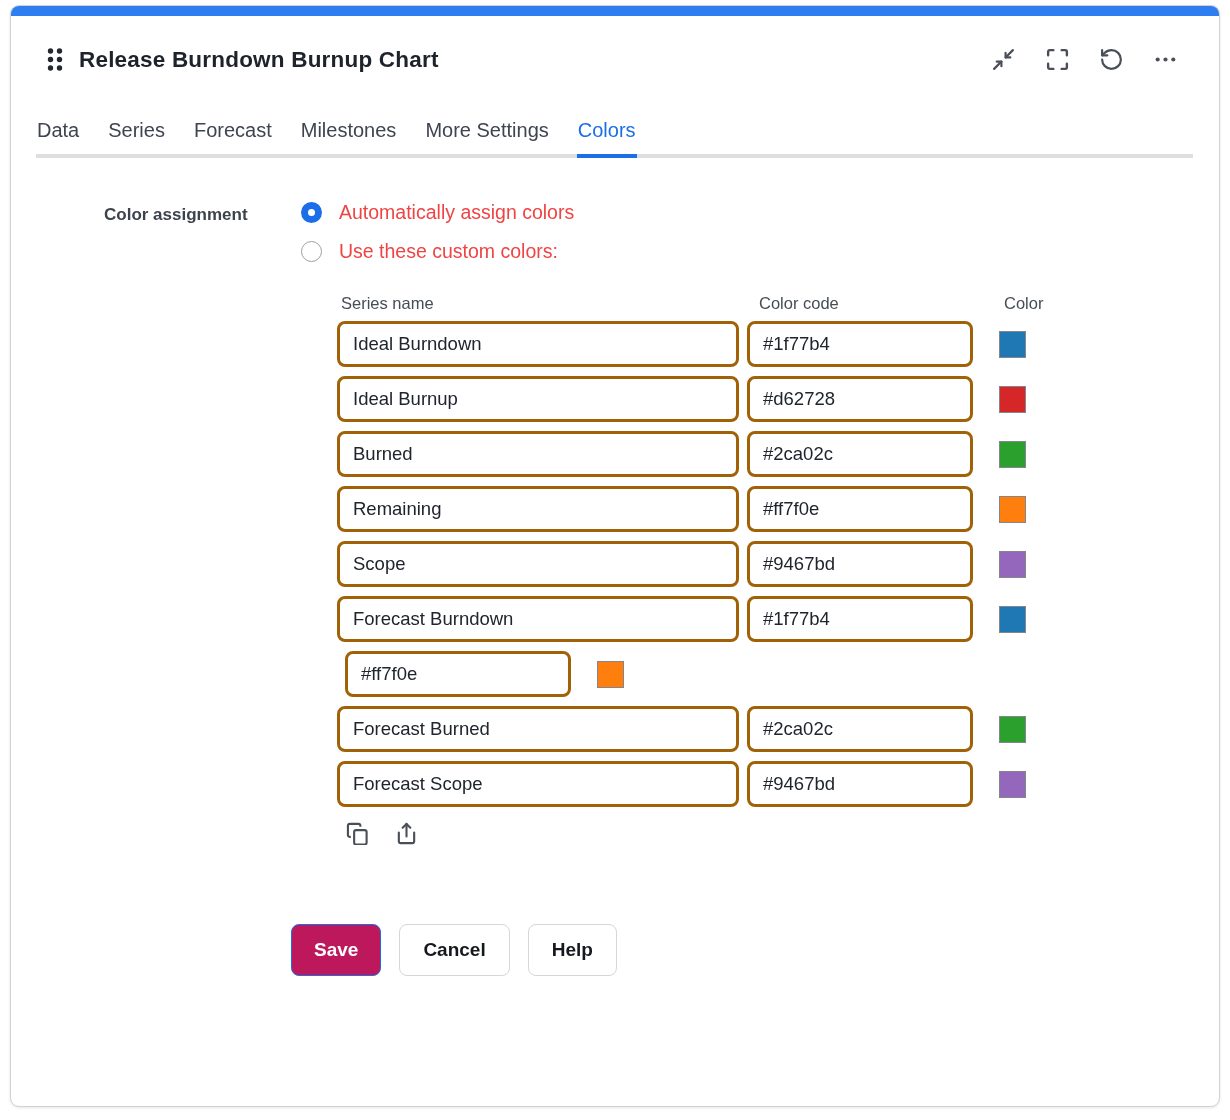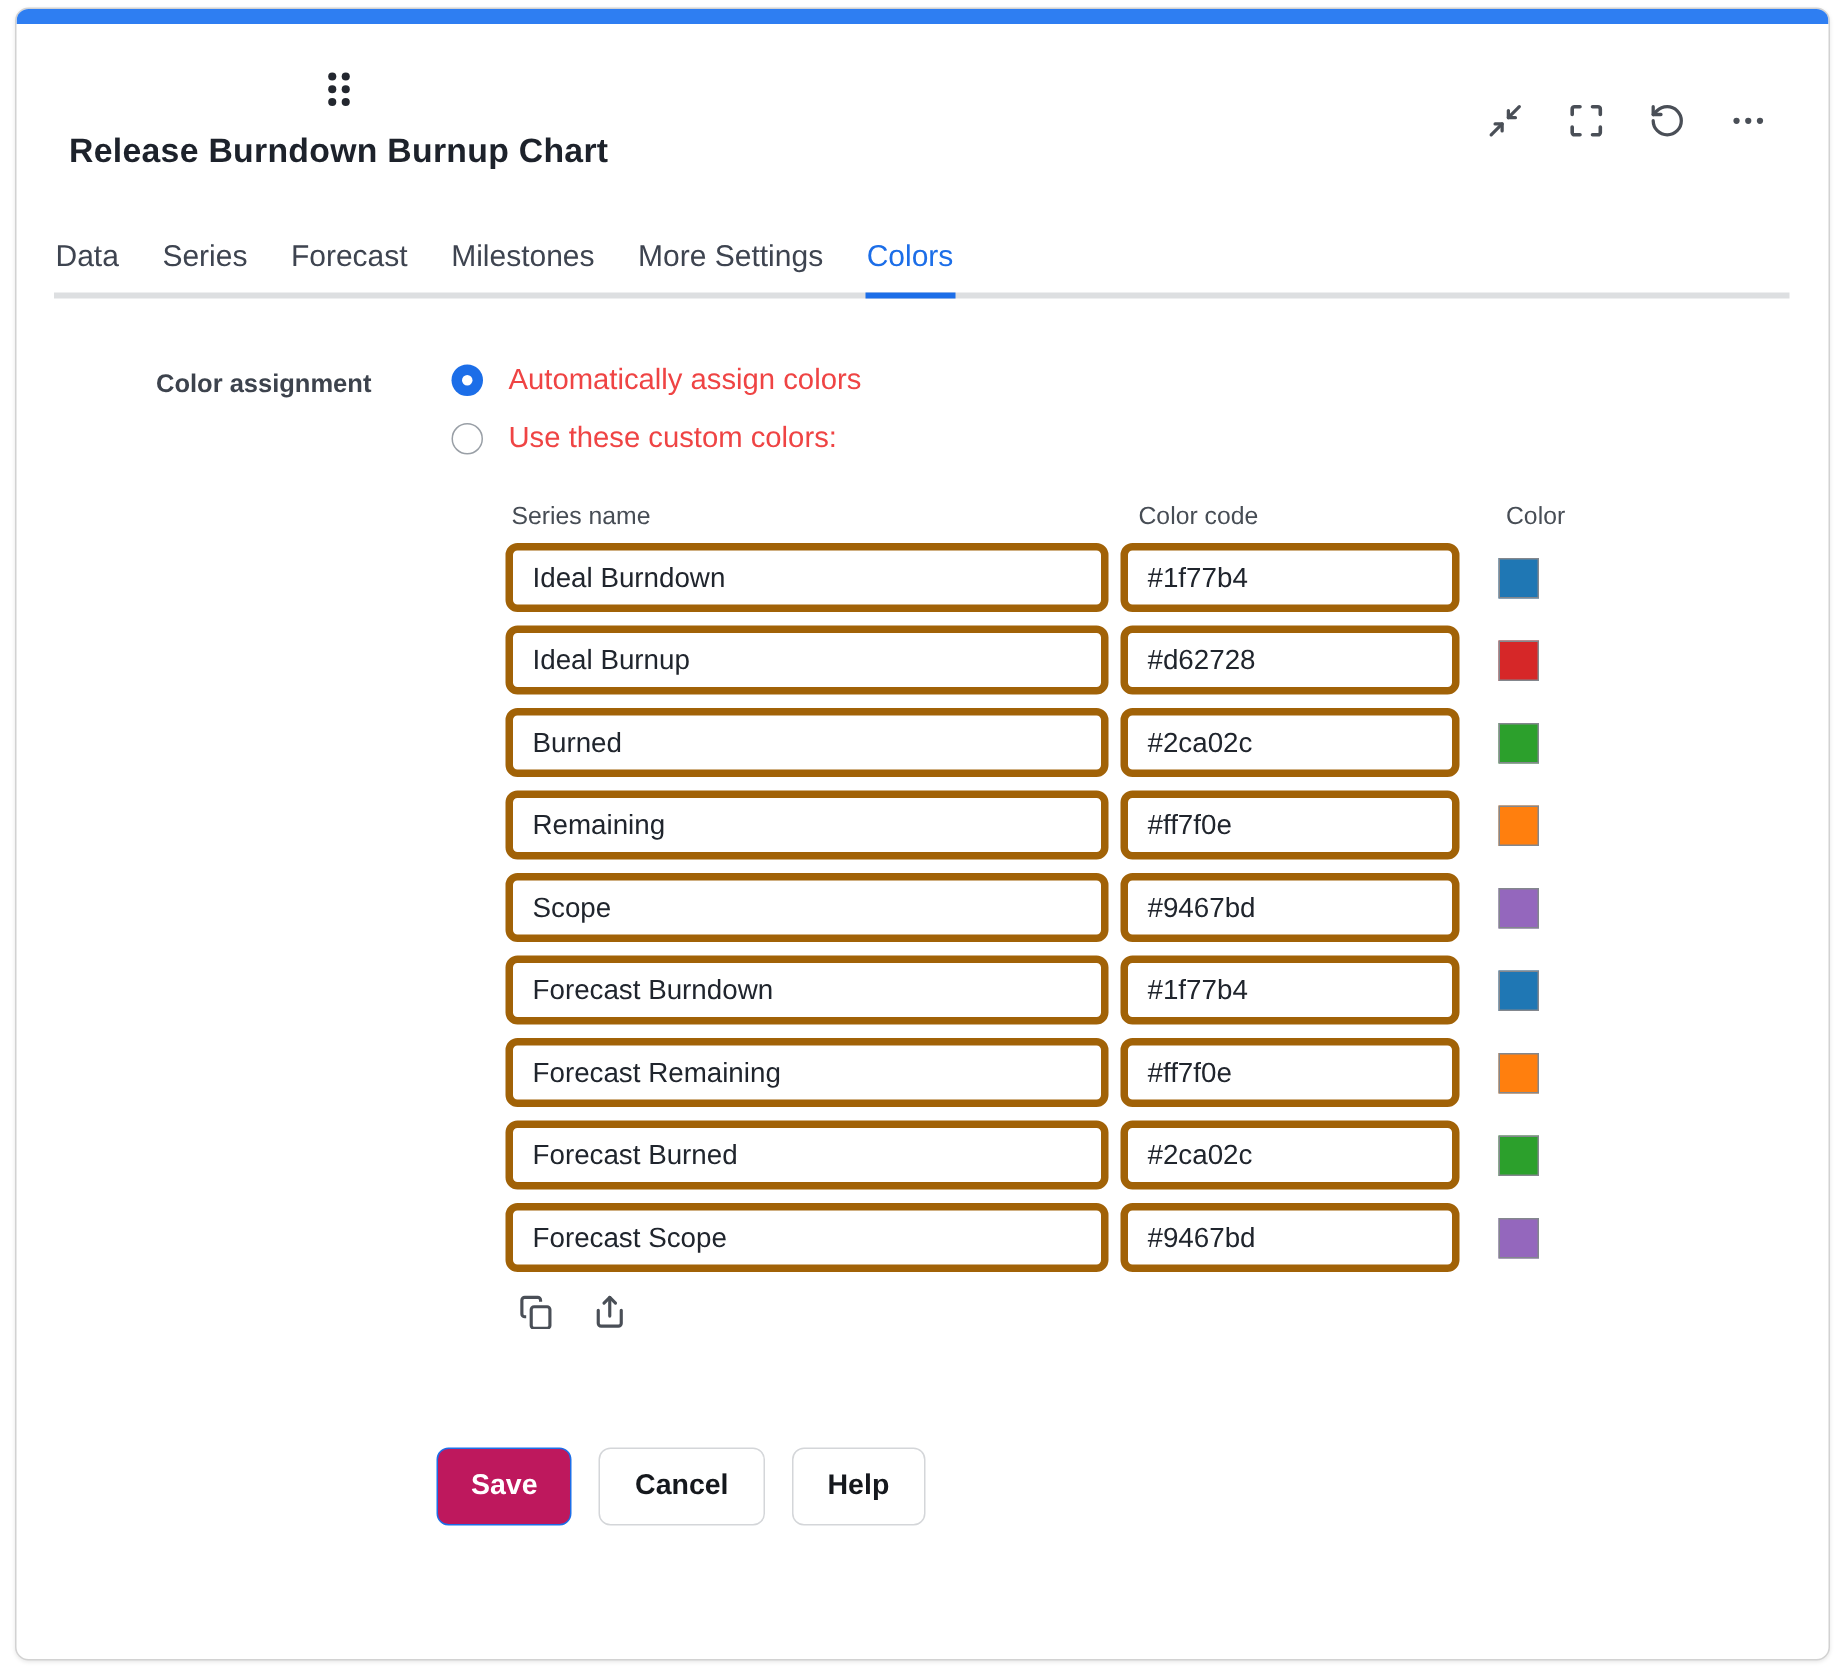--- a/index.html
+++ b/index.html
@@ -5,21 +5,21 @@
   * { margin:0; padding:0; box-sizing:border-box; }
   html,body { width:1230px; height:1120px; background:#ffffff;
     font-family:"Liberation Sans", sans-serif; }
   .card { position:relative; width:1210px; height:1102px; margin:5px 0 0 10px;
     background:#fff; border:1px solid #d2d2d2; border-radius:9px;
     box-shadow:0 1px 3px rgba(0,0,0,.10); overflow:hidden; }
   .topbar { height:10px; background:#2e7ef2; }
 
   .header { display:flex; justify-content:space-between; align-items:center;
     padding:30px 40px 0 35px; }
-  .header-left { display:flex; align-items:center; gap:15px;flex-direction:column; }
+  .header-left { display:flex; align-items:center; gap:15px; }
   .drag { display:flex; align-items:center; cursor:grab; color:#23272f; }
   h1 { font-size:22.5px; font-weight:700; color:#1d222b; letter-spacing:.2px; }
   .header-right { display:flex; align-items:center; gap:27px; }
   .iconbtn { background:none; border:none; padding:0; width:27px; height:27px;
     display:flex; align-items:center; justify-content:center; color:#4a4f57; cursor:pointer; }
   .iconbtn svg { display:block; }
 
   .tabs { display:flex; gap:27px; margin:46px 26px 0 25px; border-bottom:4px solid #dddfe1; }
   .tab { position:relative; background:none; border:none; padding:0 1px 12px 1px;
     font-size:20px; color:#3e4450; cursor:pointer; font-family:inherit; }
@@ -36,21 +36,21 @@
     background:#fff; position:relative; flex:none; }
   .radio.checked { border:none; background:#1c6ee8; }
   .radio.checked::after { content:""; position:absolute; width:7px; height:7px;
     border-radius:50%; background:#fff; left:7px; top:7px; }
 
   .table { margin:31px 0 0 326px; }
   .thead { display:flex; font-size:16.5px; color:#474d55; margin-bottom:8px; }
   .th-name { width:410px; padding-left:4px; }
   .th-code { width:257px; padding-left:12px; }
   .trow { display:flex; align-items:center; margin-bottom:9px; }
-  .field { height:46px; border:5px solid #a16207; border-radius:8px; padding:0 13px;
+  .field { height:46px; border:3px solid #a16207; border-radius:8px; padding:0 13px;
     font-size:18.5px; color:#20252d; background:#fff; font-family:inherit; }
   .name-input { width:402px; }
   .code-input { width:226px; margin-left:8px; }
   .swatch { width:27px; height:27px; border:1px solid #83878d; margin-left:26px; flex:none; }
   .table-actions { display:flex; gap:22px; margin:13px 0 0 7px; color:#272b32; }
 
   .footer { display:flex; gap:18px; margin:77px 0 0 280px; }
   .btn { height:52px; border-radius:8px; font-size:19px; font-weight:600;
     font-family:inherit; cursor:pointer; background:#fff; border:1px solid #d4d6d9;
     color:#15181d; padding:0 23px; }
@@ -183,21 +183,20 @@
         <span class="swatch" style="background-color: rgb(148, 103, 189);"></span>
       </div>
 
       <div class="trow">
         <input type="text" class="field name-input" value="Forecast Burndown" style="">
         <input type="text" class="field code-input" value="#1f77b4" style="">
         <span class="swatch" style="background-color: rgb(31, 119, 180);"></span>
       </div>
 
       <div class="trow">
-        <input type="text" class="field name-input" value="Forecast Remaining" style="">
         <input type="text" class="field code-input" value="#ff7f0e" style="">
         <span class="swatch" style="background-color: rgb(255, 127, 14);"></span>
       </div>
 
       <div class="trow">
         <input type="text" class="field name-input" value="Forecast Burned" style="">
         <input type="text" class="field code-input" value="#2ca02c" style="">
         <span class="swatch" style="background-color: rgb(44, 160, 44);"></span>
       </div>
 

